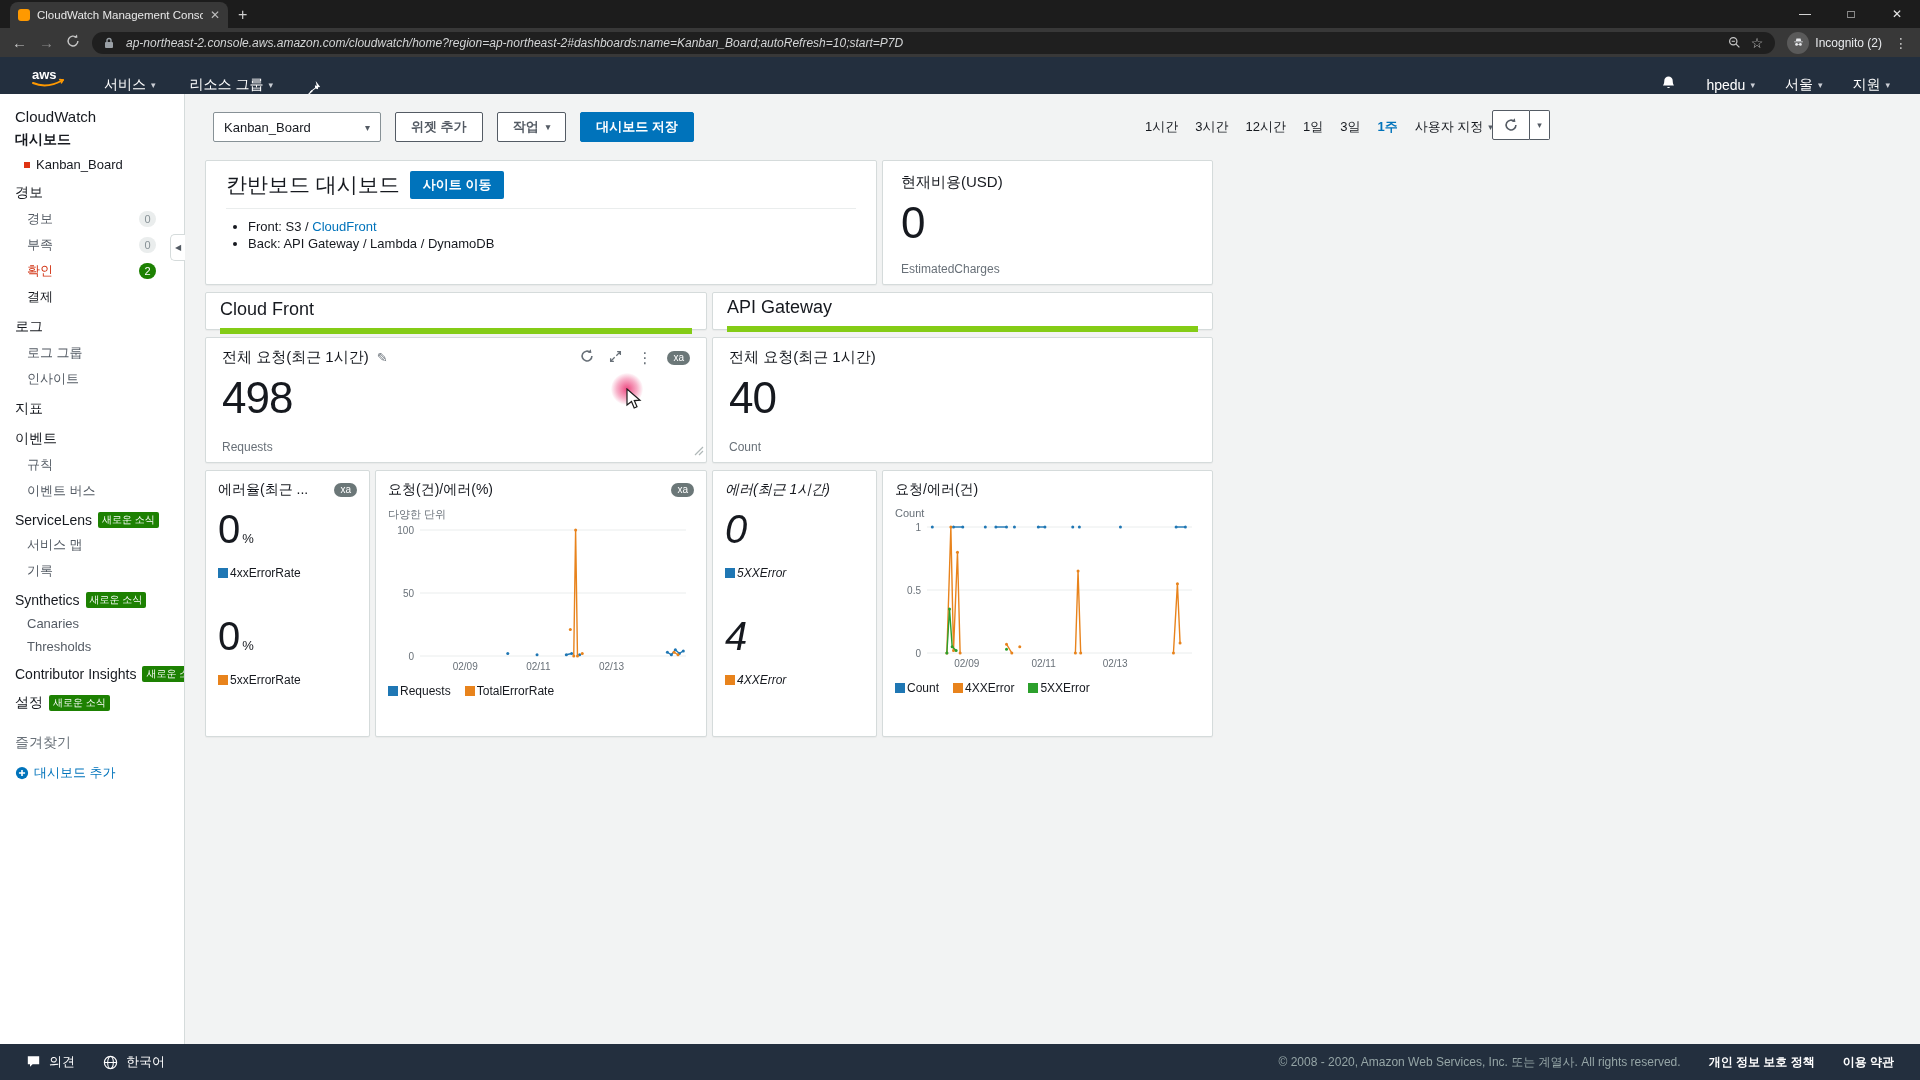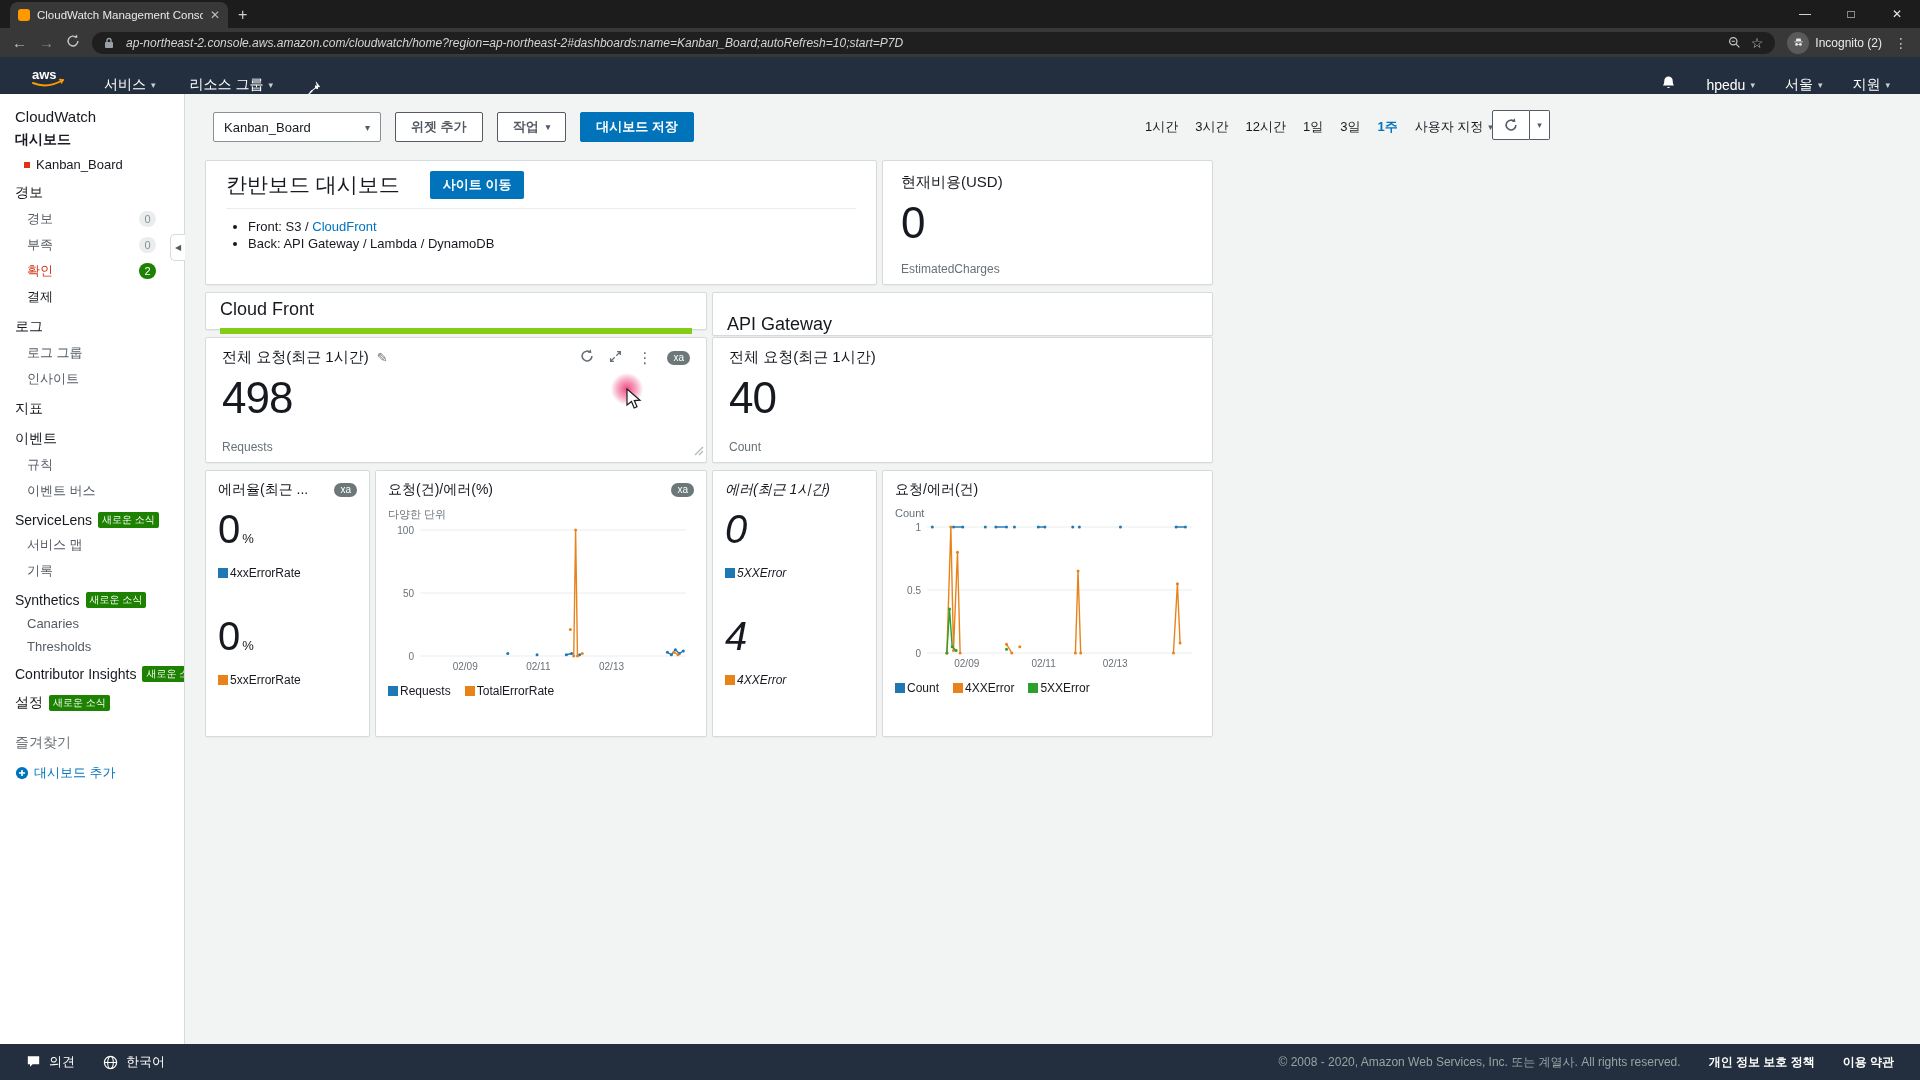--- a/index.html
+++ b/index.html
@@ -78,29 +78,29 @@
   .refsplit .seg { background:#fff; border:1px solid #545b64; display:flex; align-items:center; justify-content:center; color:#545b64; }
   .refsplit .seg.main-seg { width:38px; border-radius:2px 0 0 2px; }
   .refsplit .seg.dd { width:20px; border-left:none; border-radius:0 2px 2px 0; font-size:9px; }
 
   
   .card { position:absolute; background:#fff; border:1px solid #d5dbdb; border-radius:2px;
           box-shadow:0 1px 1px rgba(0,0,0,.04); }
   .w-kanban { left:20px; top:66px;  width:672px; height:125px; padding:10px 20px; }
   .w-cost   { left:697px; top:66px; width:331px; height:125px; padding:12px 18px; }
   .w-sec-cf { left:20px;  top:198px; width:502px; height:38px; padding:6px 14px; }
-  .w-sec-gw { left:527px; top:198px; width:501px; height:38px; padding:21px 14px; }
+  .w-sec-gw { left:527px; top:198px; width:501px; height:38px; padding:4px 14px; }
   .w-cfreq  { left:20px;  top:243px; width:502px; height:126px; padding:10px 16px; }
   .w-gwreq  { left:527px; top:243px; width:501px; height:126px; padding:10px 16px; }
   .w-errate { left:20px;  top:376px; width:165px; height:267px; padding:10px 12px; }
   .w-reqpct { left:190px; top:376px; width:332px; height:267px; padding:10px 12px; }
   .w-errors { left:527px; top:376px; width:165px; height:267px; padding:10px 12px;font-style:italic; }
   .w-reqcnt { left:697px; top:376px; width:331px; height:267px; padding:10px 12px; }
 
-  .kb-head { display:flex; align-items:center; gap:30px; border-bottom:1px solid #eaeded; padding-bottom:9px; }
+  .kb-head { display:flex; align-items:center; gap:10px; border-bottom:1px solid #eaeded; padding-bottom:9px; }
   .kb-title { font-size:21px; color:#16191f; }
   .site-btn { background:var(--accent-blue,#0073bb); color:#fff; font-size:13px; font-weight:bold;
               padding:5px 13px; border-radius:2px; border:none; }
   .kb-list { margin:9px 0 0 22px; font-size:13px; color:#16191f; line-height:17px; }
   a.blue, .blue { color:var(--link-blue,#0073bb); text-decoration:none; }
 
   .w-head { display:flex; align-items:center; gap:8px; font-size:15px; color:#16191f; }
   .w-head .pencil { color:#687078; font-size:13px; }
   .w-icons { margin-left:auto; display:flex; gap:15px; align-items:center; color:#687078; }
   .pillxa { background:#6b7778; color:#fff; font-size:10px; border-radius:9px; padding:2px 6px; line-height:1; }

